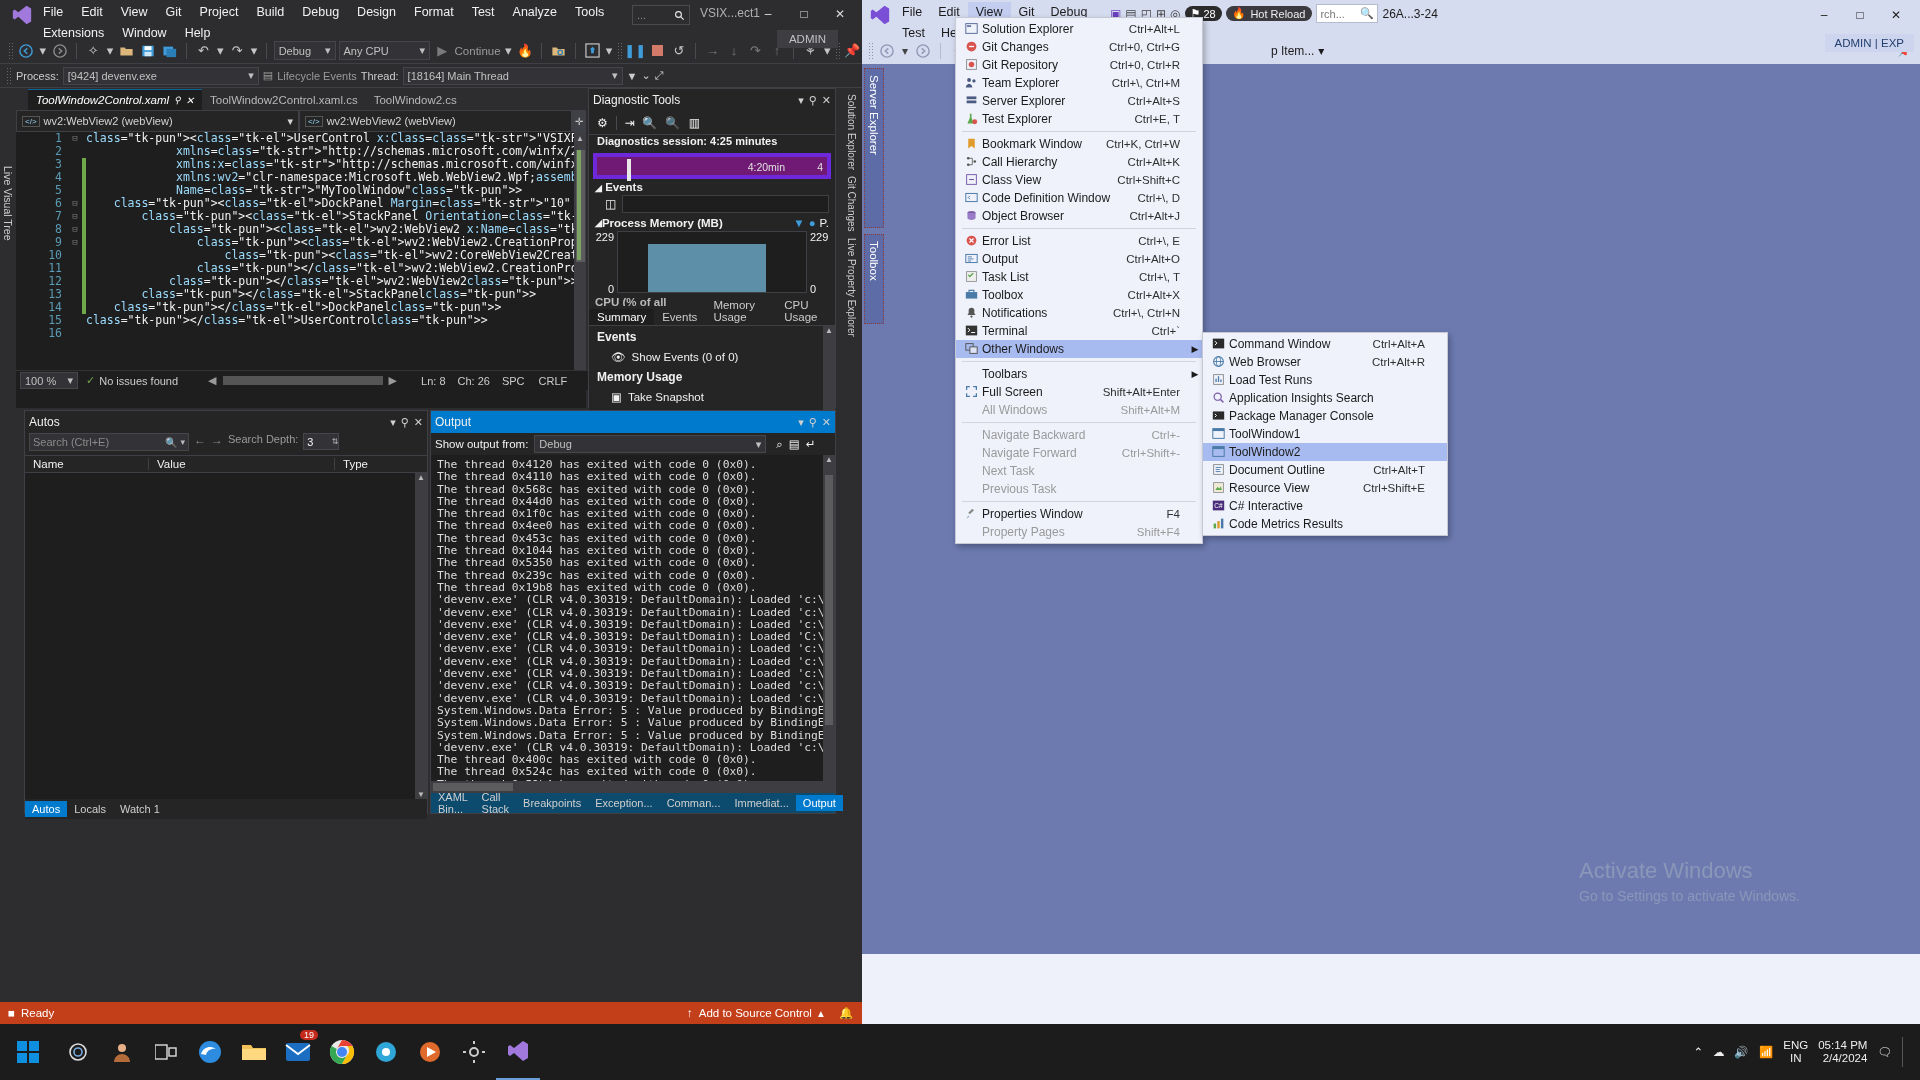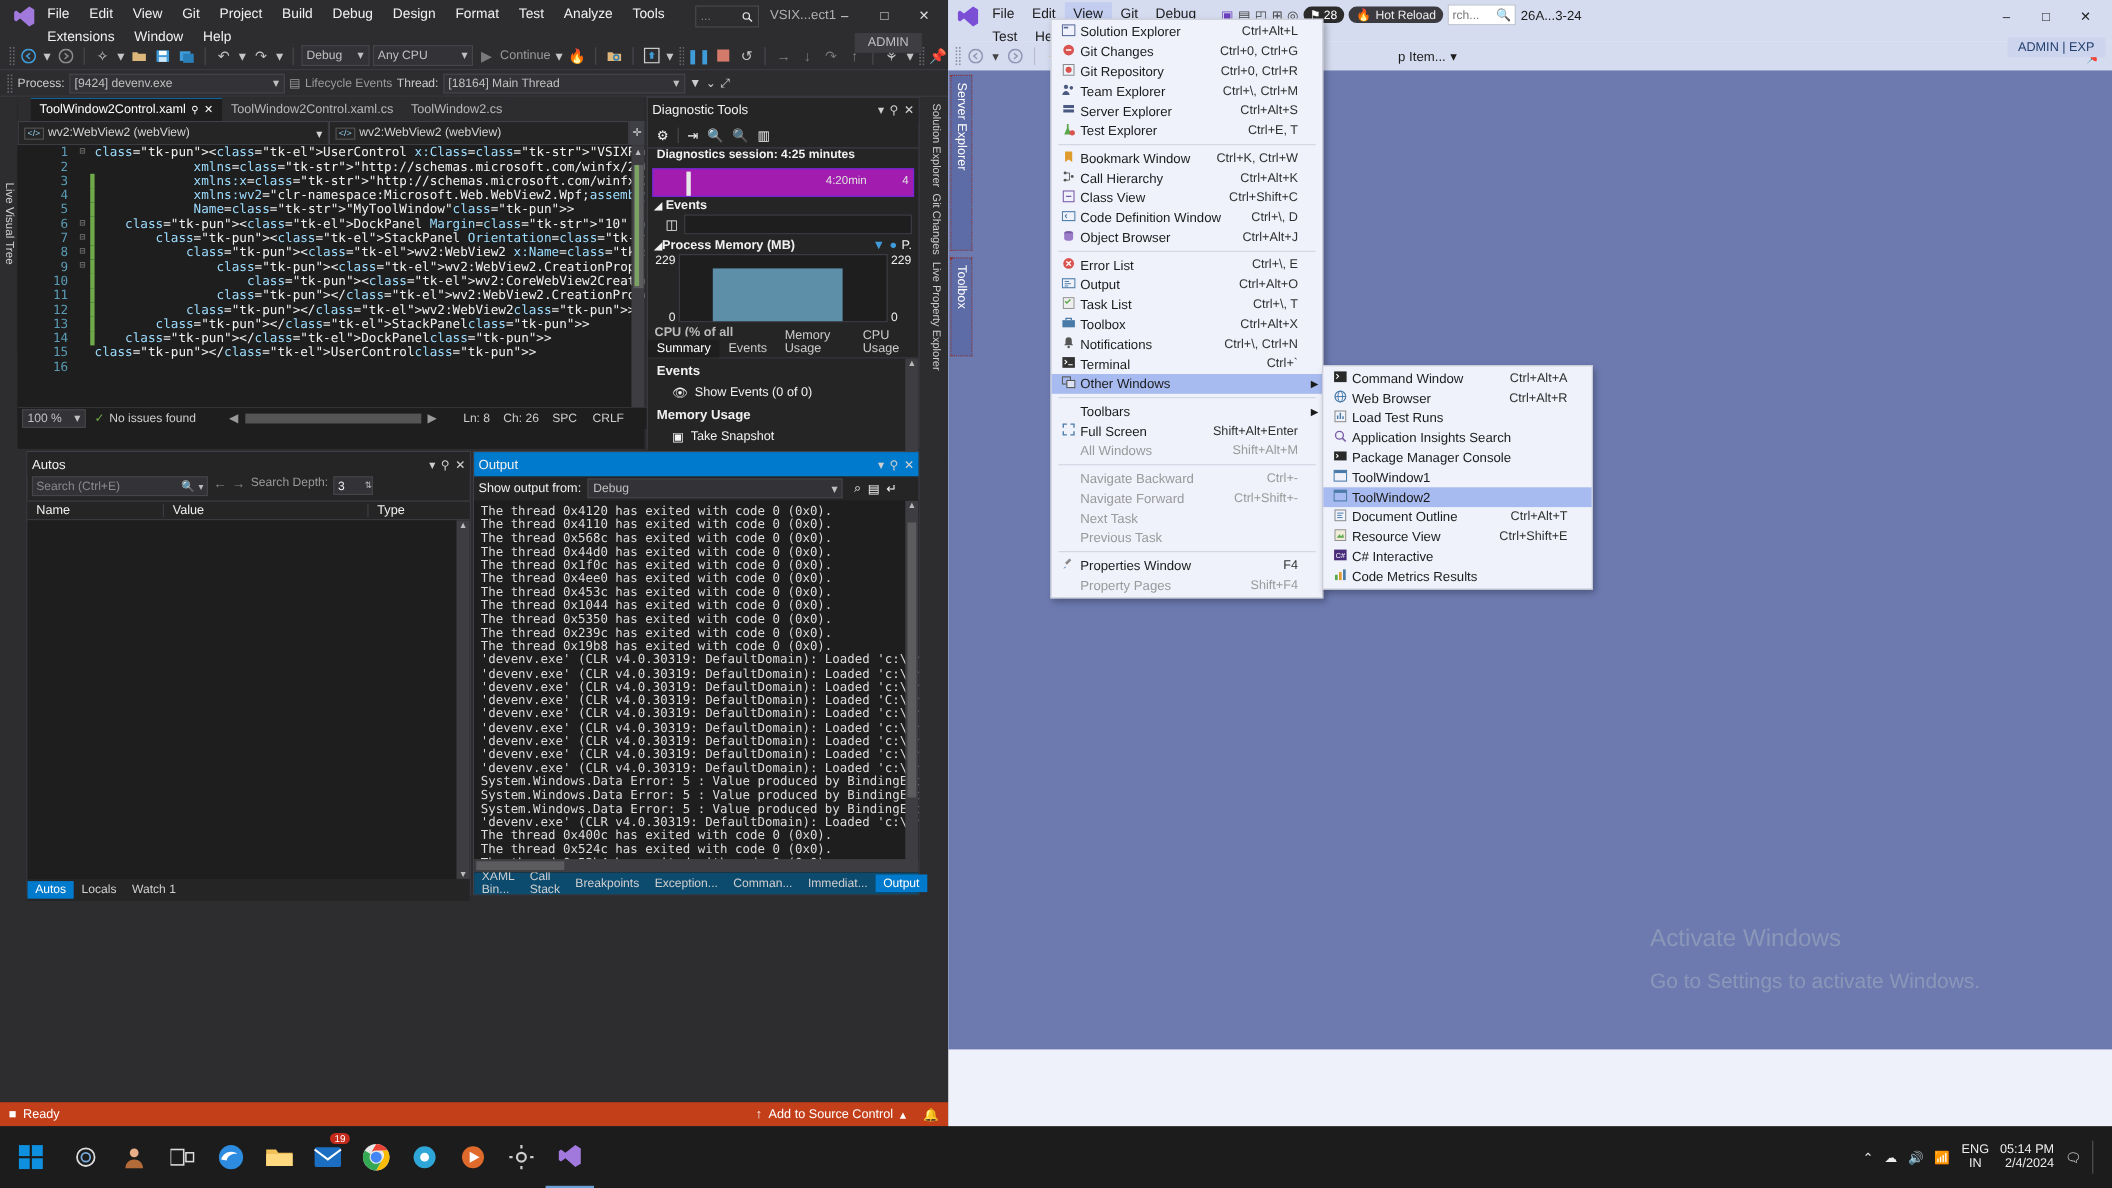--- a/index.html
+++ b/index.html
@@ -27,21 +27,21 @@
   .tbtn { width: 20px; height: 20px; display: flex; align-items: center; justify-content: center; color: #c5c5c5; font-size: 13px; }
   .tsep { width: 1px; height: 16px; background: #4a4a50; margin: 0 4px; }
   .combo { height: 19px; background: #333337; border: 1px solid #45454a; color: #c0c0c0; font-size: 11px; display: flex; align-items: center; padding: 0 4px; justify-content: space-between; }
   .grip { width: 6px; height: 18px; background-image: radial-gradient(#66666b 0.8px, transparent 0.9px); background-size: 3px 3px; }
 
   .procbar { height: 24px; background: #2d2d30; display: flex; align-items: center; padding-left: 6px; gap: 4px; font-size: 11px; color: #cccccc; border-bottom: 1px solid #3f3f46; }
 
   
   .doctabs { height: 22px; background: #2d2d30; display: flex; align-items: flex-end; padding-left: 30px; }
   .dtab { height: 21px; padding: 0 8px; display: flex; align-items: center; gap: 5px; font-size: 11.5px; color: #b8b8b8; background: #2d2d30; }
-  .dtab.active { background: #1e1e1e; color: #ffffff; border-top: 1px solid #0e639c; }
+  .dtab.active { background: #1e1e1e; color: #ffffff; border-top: 1px solid #0e639c; font-style: italic; }
   .navbar2 { height: 22px; display: flex; }
   .navcell { height: 22px; background: #252526; border: 1px solid #3f3f46; display: flex; align-items: center; padding: 0 5px; gap: 4px; font-size: 11px; color: #d4d4d4; }
 
   .editor { background: #1e1e1e; position: relative; height: 250px; overflow: hidden; font-family: "DejaVu Sans Mono", monospace; font-size: 11.5px; }
   .code-row { display: flex; height: 13px; line-height: 13px; white-space: pre; }
   .lnum { width: 52px; text-align: right; padding-right: 6px; color: #5b9bb5; flex: none; }
   .glyph { width: 14px; flex: none; color: #7a7a7a; font-size: 9px; text-align: center; }
   .chgbar { width: 4px; flex: none; } .tk-attr { color: #9cdcfe; }
   .ed-status { height: 20px; background: #1e1e1e; display: flex; align-items: center; font-size: 11px; color: #cccccc; border-top: 1px solid #333; }
 
@@ -86,21 +86,21 @@
   .mi .marrow { width: 14px; text-align: center; font-size: 9px; }
   .msep { height: 1px; background: #d0d4e0; margin: 3px 6px; }
 
   
   #taskbar { position: absolute; left: 0; bottom: 0; width: 1920px; height: 56px; background: #1c1c1c; display: flex; align-items: center; z-index: 80; }
   .tb-start { width: 56px; height: 56px; display: flex; align-items: center; justify-content: center; }
   .tb-search { width: 280px; height: 36px; background: #2b2b2b; border-radius: 18px; display: flex; align-items: center; padding: 0 12px; gap: 10px; color: #ddd; font-size: 12.5px; }
   .tb-icon { width: 44px; height: 56px; display: flex; align-items: center; justify-content: center; position: relative; }
   .tb-right { margin-left: auto; display: flex; align-items: center; gap: 10px; padding-right: 12px; color: #eee; font-size: 11.5px; }
   .watermark { position: absolute; right: 120px; bottom: 120px; color: #8b97b8; z-index: 40; text-align: left; }
-  .watermark .w1 { font-size: 22px; } .watermark .w2 { font-size: 19px; margin-top: 16px; }
+  .watermark .w1 { font-size: 22px; } .watermark .w2 { font-size: 14px; margin-top: 4px; }
   .hotreload { display: inline-flex; align-items: center; gap: 4px; background: #3a3a3f; border-radius: 9px; padding: 1px 7px; font-size: 11px; color: #eee; }
 </style>
 </head>
 <body>
 
 <div id="vs-dark">
 
   <div class="menubar">
     <svg class="vs-logo" viewBox="0 0 24 24">
         <path d="M17 2 L22 5 v14 l-5 3 -9-8 -4 3 -2-1.5V7.5L4 6l4 3 9-7z" fill="#a179dc"></path>
@@ -325,21 +325,21 @@
       </span>
     </div>
     <div style="height:24px;display:flex;align-items:center;gap:8px;padding-left:8px;border-bottom:1px solid #3f3f46">
       <span>⚙</span>
       <span style="border-left:1px solid #4a4a50;padding-left:8px">⇥</span>
       <span>🔍</span>
       <span style="opacity:.75">🔍</span>
       <span>▥</span>
     </div>
     <div style="height:16px;font-size:11px;font-weight:bold;padding-left:8px;color:#f1f1f1">Diagnostics session: 4:25 minutes</div>
-    <div style="height:26px;margin:2px 4px;background:#a21caf;border:1px solid #6d28d9;position:relative">
+    <div style="height:26px;margin:2px 4px;background:#701a75;border:4px solid #6d28d9;position:relative">
       <div style="position:absolute;left:30px;top:2px;width:4px;height:22px;background:#e8e8e8"></div>
       <div style="position:absolute;right:42px;top:4px;font-size:10.5px;color:#e0e0e0">4:20min</div>
       <div style="position:absolute;right:4px;top:4px;font-size:10.5px;color:#e0e0e0">4</div>
     </div>
     <div style="padding-left:6px;font-size:11.5px;font-weight:bold;margin-top:2px">
       <span style="font-size:9px">◢</span>
       <span>Events</span>
     </div>
     <div style="display:flex;align-items:center;gap:6px;padding-left:16px;margin-top:2px">
       <span style="font-size:12px">◫</span>

